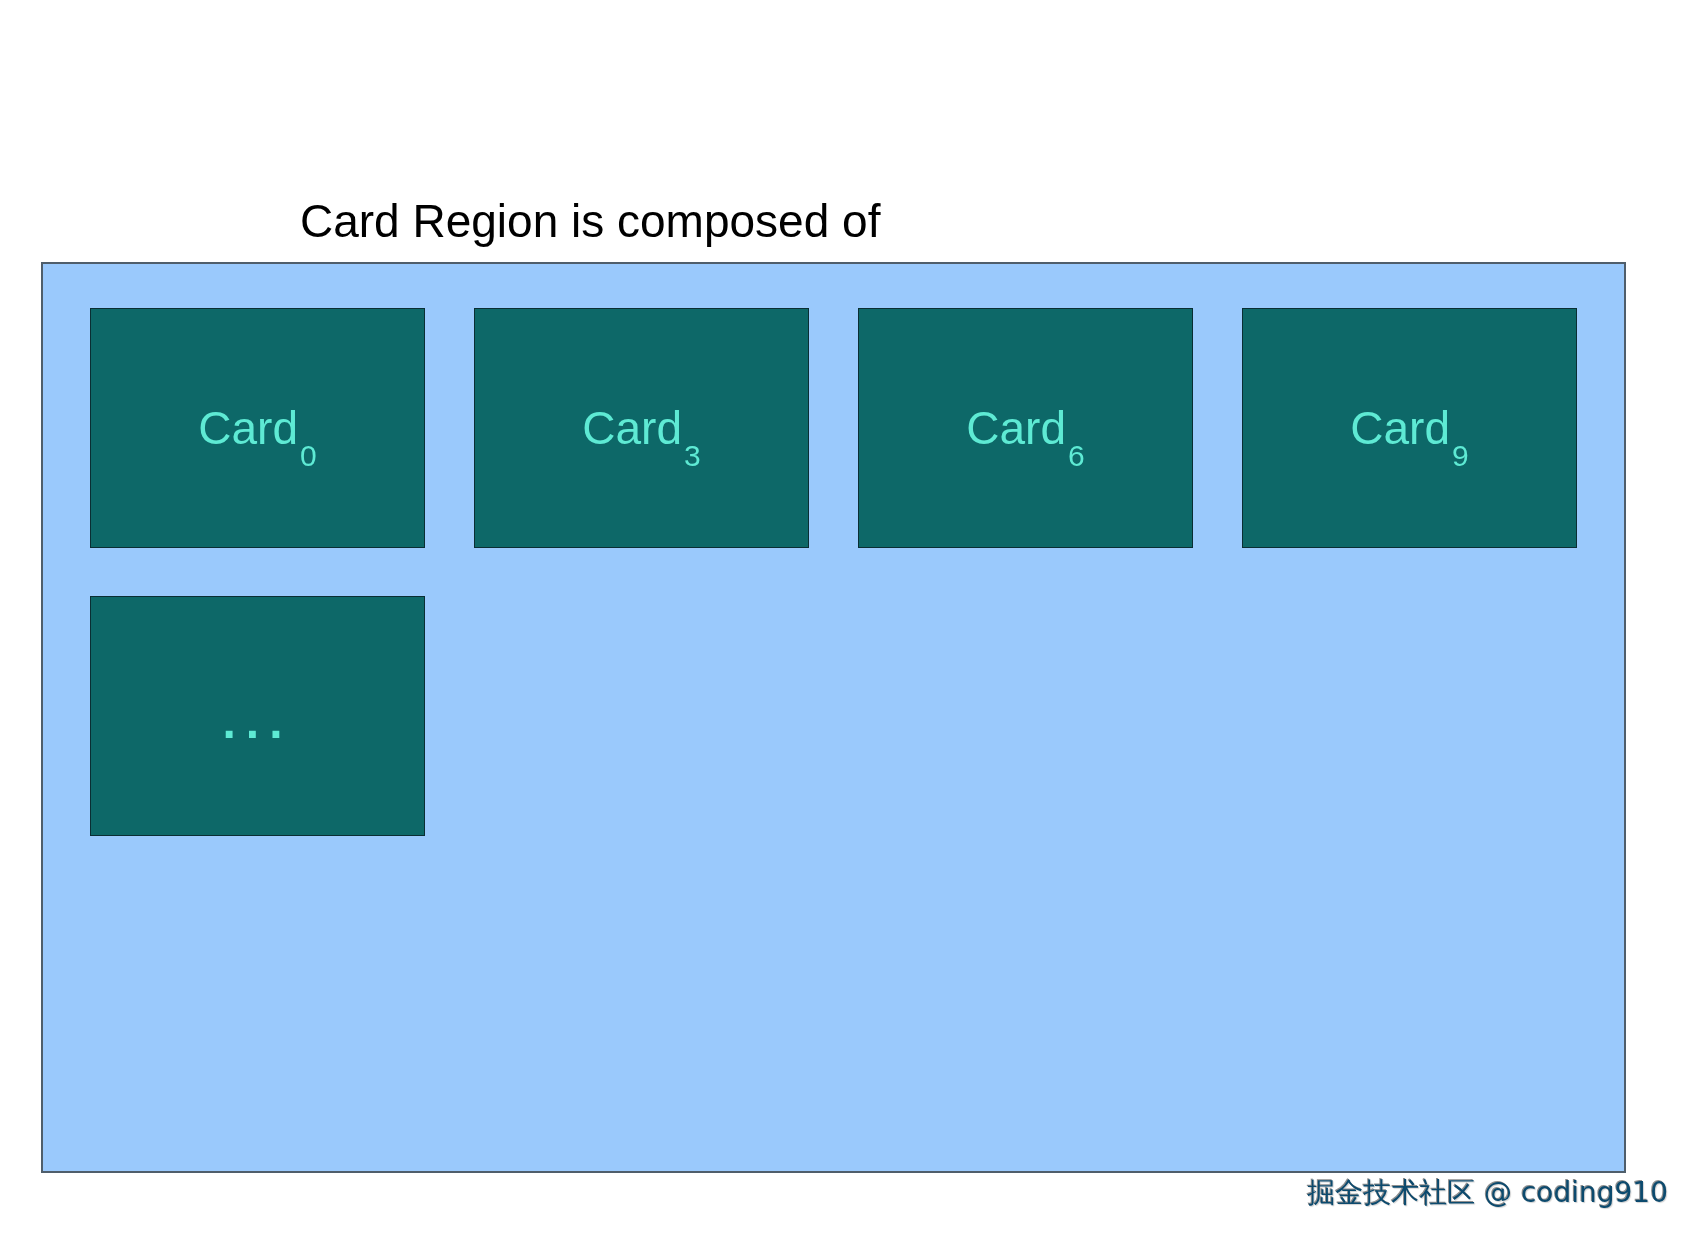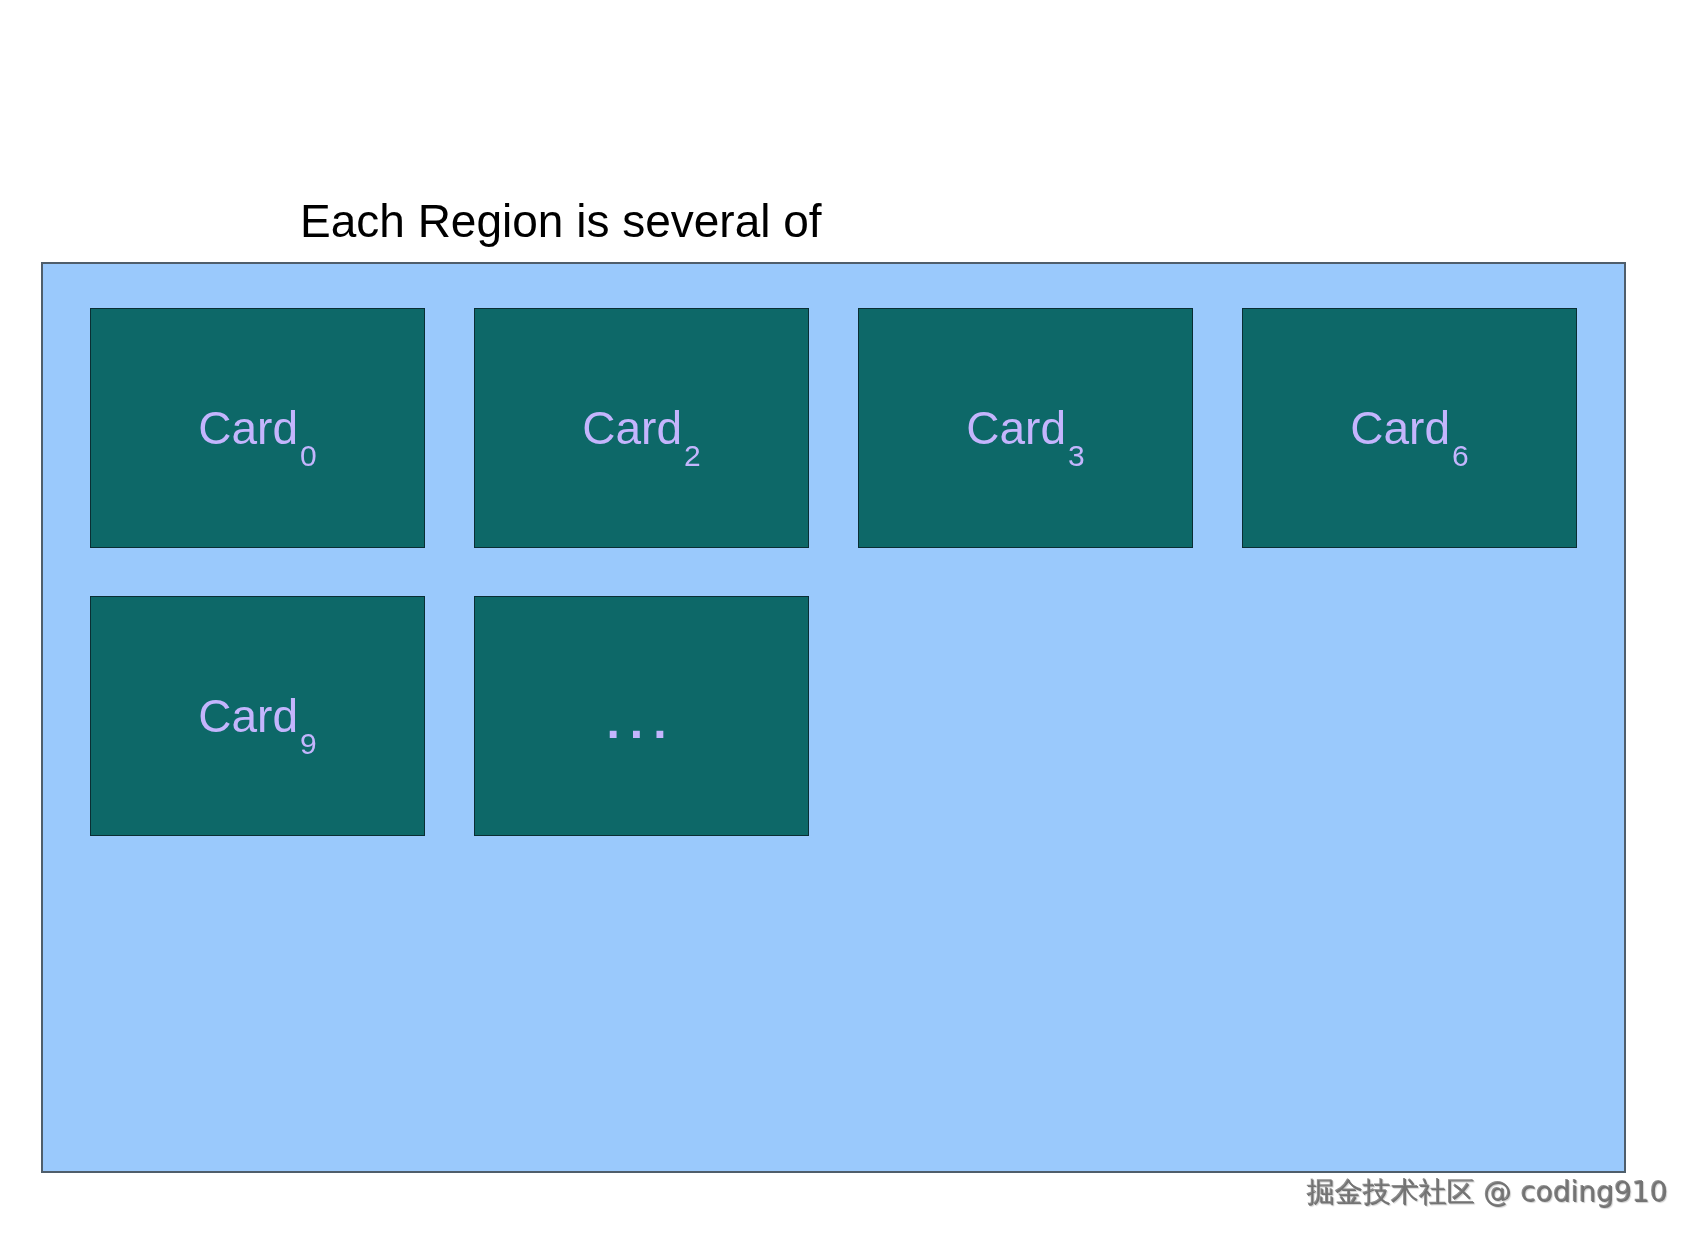--- a/index.html
+++ b/index.html
@@ -47,21 +47,21 @@
     box-sizing: border-box;
     background: #0d6868;
     border: 1px solid #0a2e33;
     display: flex;
     align-items: center;
     justify-content: center;
   }
   .card-label {
     font-size: 46px;
     line-height: 1;
-    color: #c4b5fd;
+    color: #5eead4;
     white-space: nowrap;
   }
   .card-label .sub {
     font-size: 30px;
     position: relative;
     top: 22px;
     margin-left: 2px;
   }
   .card.ellipsis .card-label {
     font-weight: 700;
@@ -70,46 +70,43 @@
     position: relative;
     top: 6px;
   }
 
   
   .watermark {
     position: absolute;
     right: 30px;
     bottom: 32px;
     font-size: 28px;
-    color: #737373;
+    color: #0c4a6e;
     text-shadow: -1px -1px 0 #8f8f8f, 1px 1px 1px rgba(0,0,0,0.18);
     font-family: "DejaVu Sans", "Liberation Sans", sans-serif;
     white-space: nowrap;
   }
 </style>
 </head>
 <body>
 
 <div class="slide">
 
   <div class="title">
-    <div><span>Each Region is several of</span></div>
+    <div><span>Card Region is composed of</span></div>
     <div><span>several 512 byte </span><span class="italic">cards</span></div>
   </div>
 
   <div class="region">
 
     <div class="card">
       <span class="card-label"><span>Card</span><span class="sub">0</span></span>
     </div>
 
 
-    <div class="card">
-      <span class="card-label"><span>Card</span><span class="sub">2</span></span>
-    </div>
 
     <div class="card">
       <span class="card-label"><span>Card</span><span class="sub">3</span></span>
     </div>
 
 
 
     <div class="card">
       <span class="card-label"><span>Card</span><span class="sub">6</span></span>
     </div>

